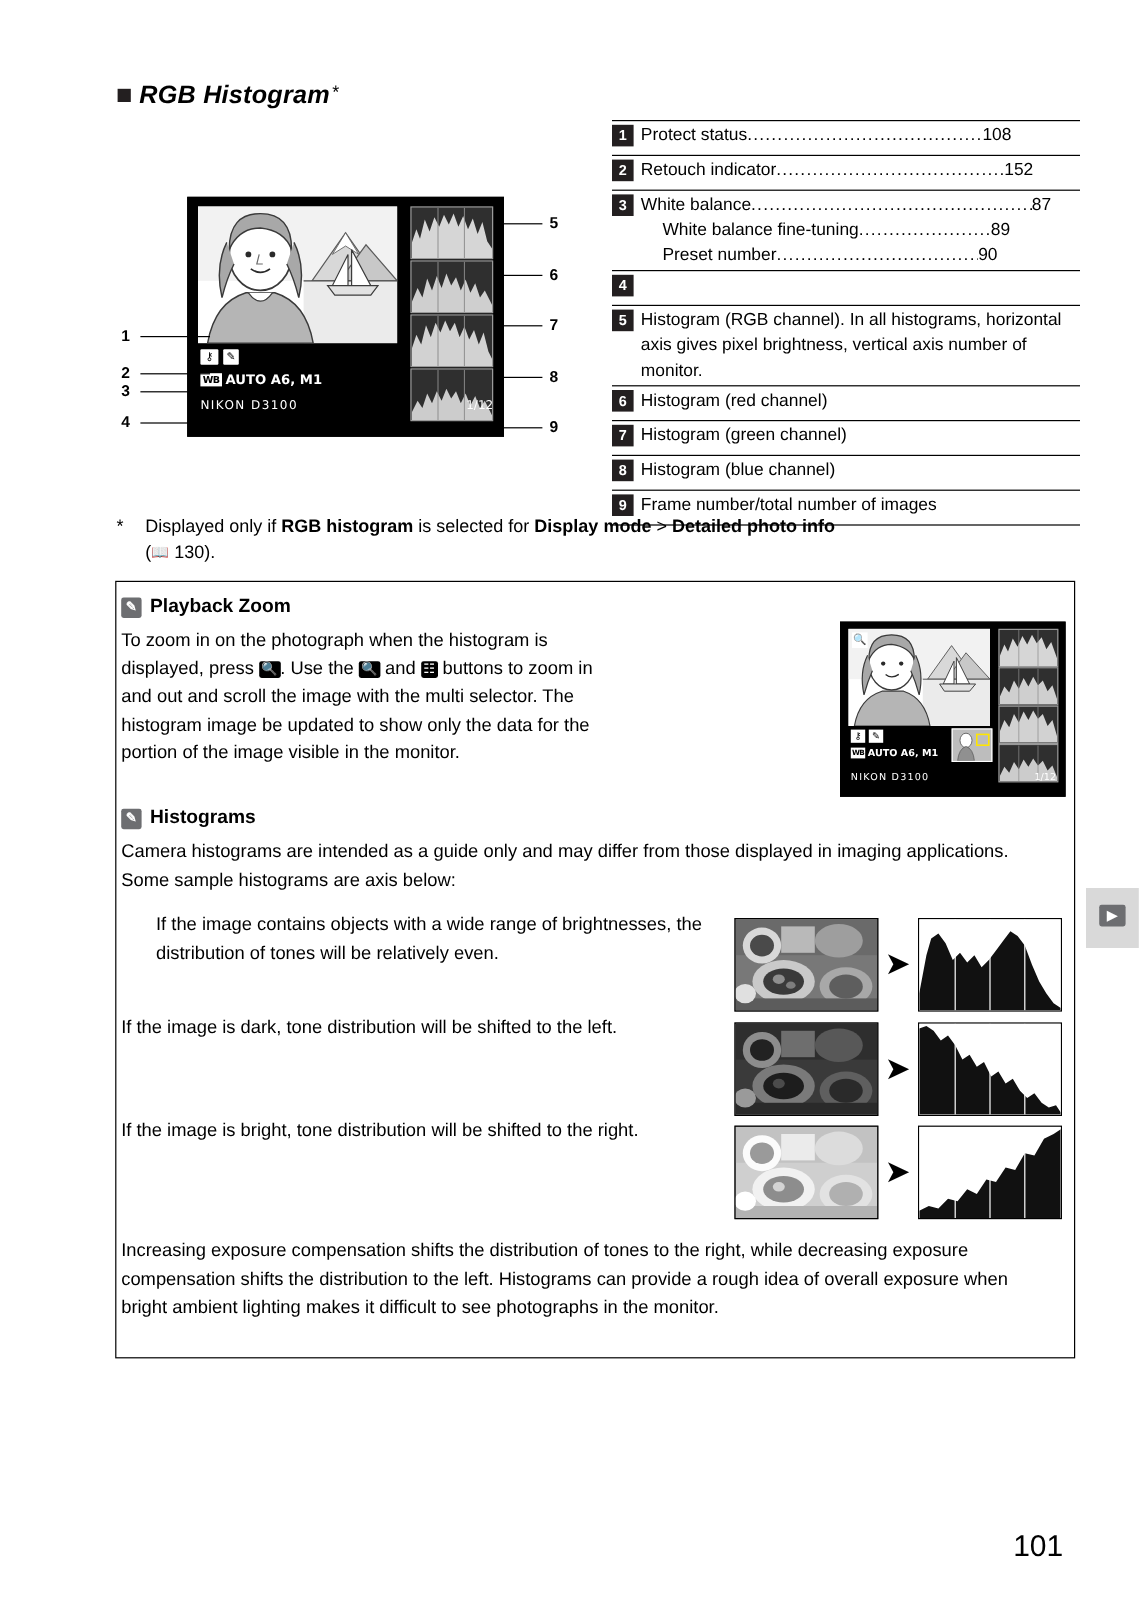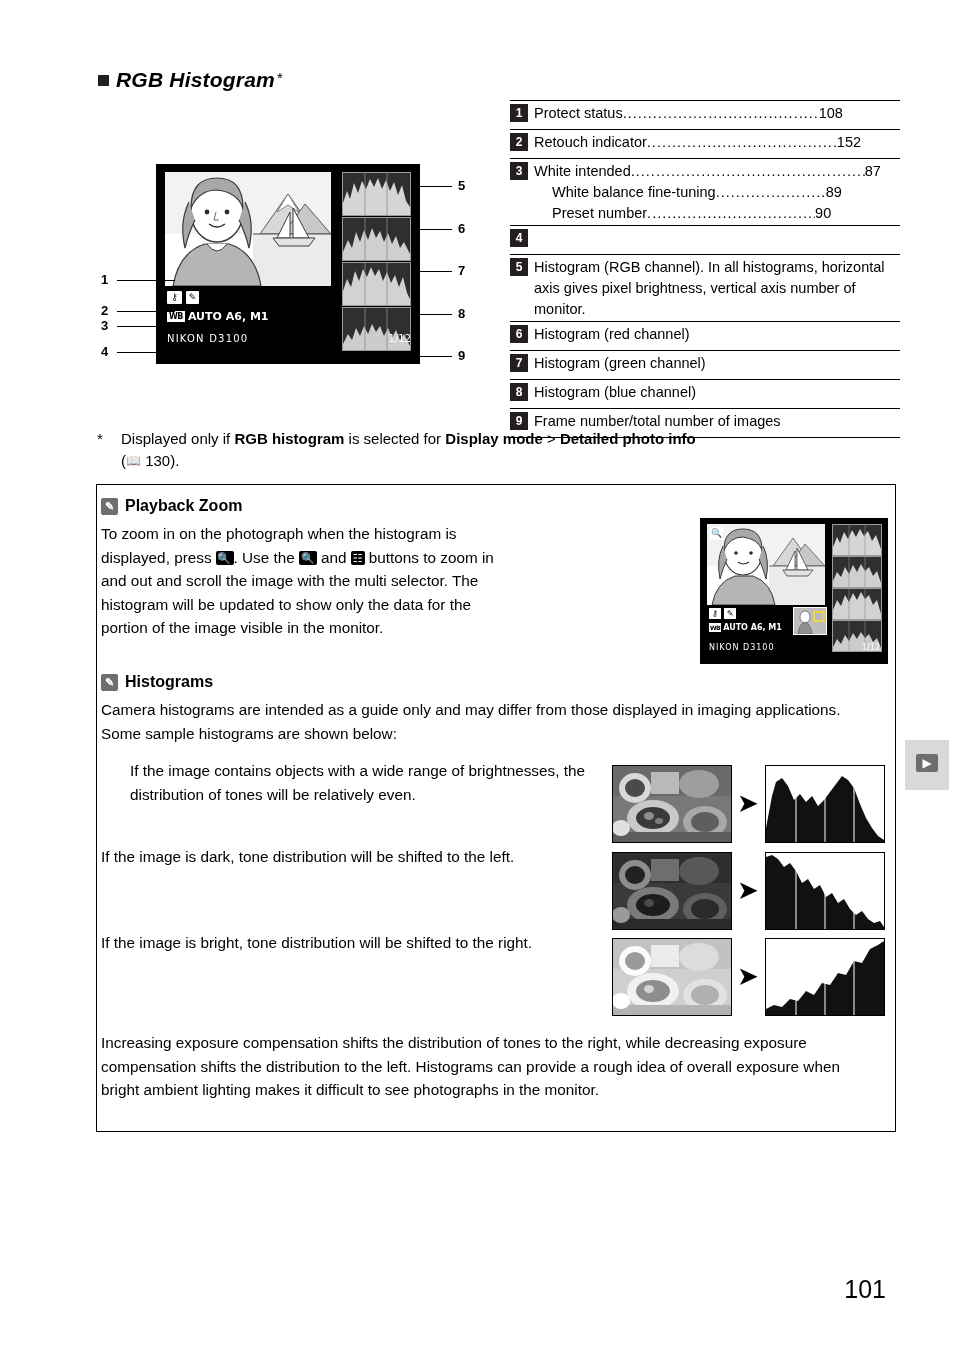--- a/index.html
+++ b/index.html
@@ -580,21 +580,21 @@
         <span class="lg-line">
           <span>Retouch indicator</span><span class="lg-dots" style="width:190px;">.........................................................................</span><span class="lg-pg">152</span>
         </span>
       </div>
     </div>
 
     <div class="legend-row">
       <div class="lg-num">3</div>
       <div class="lg-text">
         <span class="lg-line">
-          <span>White intended</span><span class="lg-dots" style="width:234px;">.........................................................................</span><span class="lg-pg">87</span>
+          <span>White balance</span><span class="lg-dots" style="width:234px;">.........................................................................</span><span class="lg-pg">87</span>
         </span>
         <span class="lg-line lg-sub">
           <span>White balance fine-tuning</span><span class="lg-dots" style="width:110px;">..................................................</span><span class="lg-pg">89</span>
         </span>
         <span class="lg-line lg-sub">
           <span>Preset number</span><span class="lg-dots" style="width:168px;">..........................................................</span><span class="lg-pg">90</span>
         </span>
       </div>
     </div>
 
@@ -642,21 +642,21 @@
 
   <div class="pz-wrap">
     <div class="note-title">
       <span class="pencil">✎</span>
       <span>Playback Zoom</span>
     </div>
     <div class="pz-body note-p">
       <span>To zoom in on the photograph when the histogram is</span><br>
       <span>displayed, press </span><span class="btn-glyph">🔍</span><span>.  Use the </span><span class="btn-glyph">🔍</span><span> and </span><span class="btn-glyph">☷</span><span> buttons to zoom in</span><br>
       <span>and out and scroll the image with the multi selector.  The</span><br>
-      <span>histogram will be updated to show only the data for the</span><br>
+      <span>histogram image be updated to show only the data for the</span><br>
       <span>portion of the image visible in the monitor.</span>
     </div>
   </div>
 
   <div class="mini-monitor">
     <div class="mm-photo">
       <svg width="118" height="81" viewBox="0 0 118 81" xmlns="http://www.w3.org/2000/svg">
         <rect width="118" height="81" fill="#ffffff"></rect>
         <rect x="0" y="0" width="118" height="42" fill="#f2f2f2"></rect>
         <polygon points="66,42 86,14 106,42" fill="#d8d8d8" stroke="#5b5b5b" stroke-width="0.8"></polygon>
@@ -729,21 +729,21 @@
     </div>
     <div class="mm-cam">NIKON D3100</div>
     <div class="mm-frame">1/12</div>
   </div>
 
   <div class="hs-wrap">
     <div class="note-title">
       <span class="pencil">✎</span>
       <span>Histograms</span>
     </div>
-    <div class="hs-para">Camera histograms are intended as a guide only and may differ from those displayed in imaging applications.  Some sample histograms are shown below:</div>
+    <div class="hs-para">Camera histograms are intended as a guide only and may differ from those displayed in imaging applications.  Some sample histograms are axis below:</div>
   </div>
 
   <div class="sample-text" style="left:101px; top:759px; width:490px;margin-left:29px;">If the image contains objects with a wide range of brightnesses, the distribution of tones will be relatively even.</div>
   <div class="sample-img" style="left:612px; top:765px;">
     <svg width="118" height="76" viewBox="0 0 118 76" xmlns="http://www.w3.org/2000/svg">
       <rect width="118" height="76" fill="#787878"></rect>
       <rect x="0" y="0" width="118" height="30" fill="#6a6a6a"></rect>
       <ellipse cx="22" cy="22" rx="16" ry="15" fill="#d8d8d8"></ellipse>
       <ellipse cx="22" cy="22" rx="10" ry="9" fill="#4a4a4a"></ellipse>
       <rect x="38" y="6" width="28" height="22" fill="#b9b9b9"></rect>

